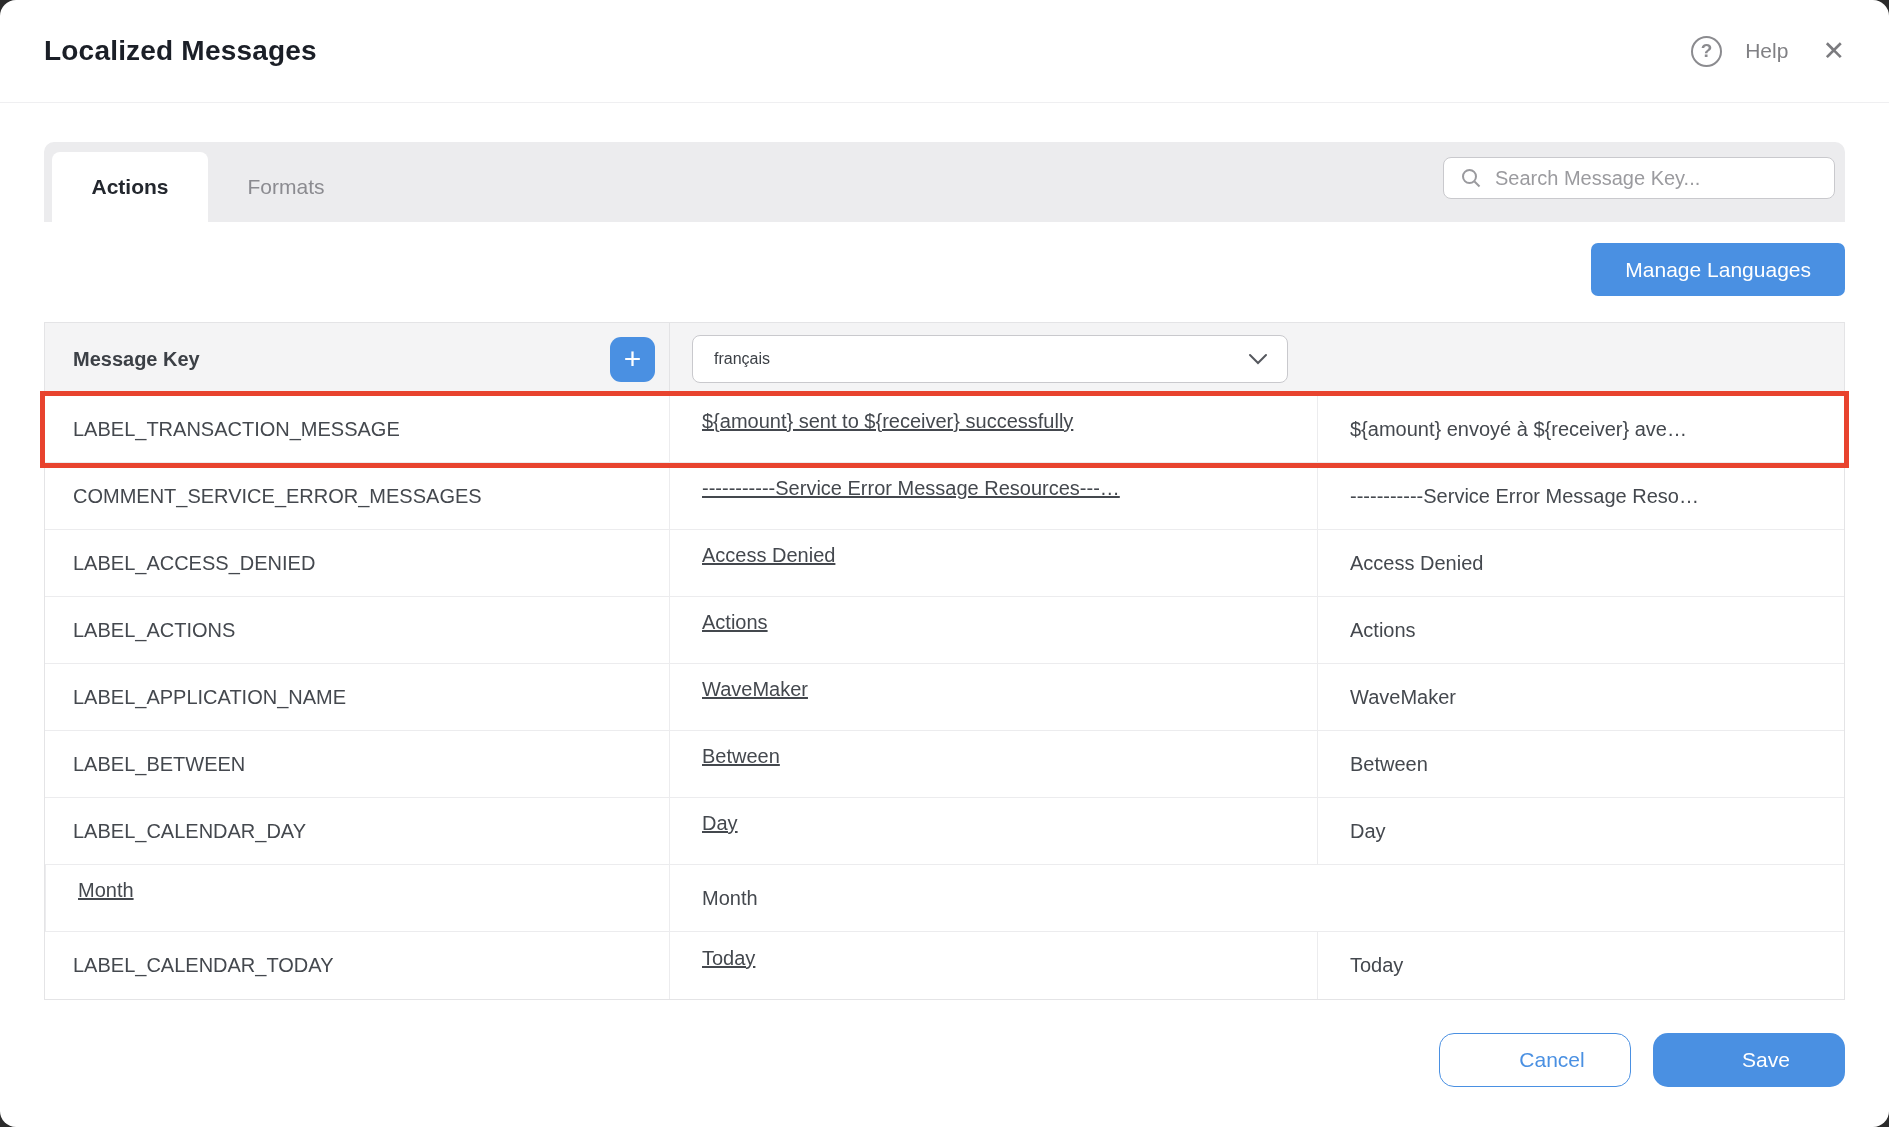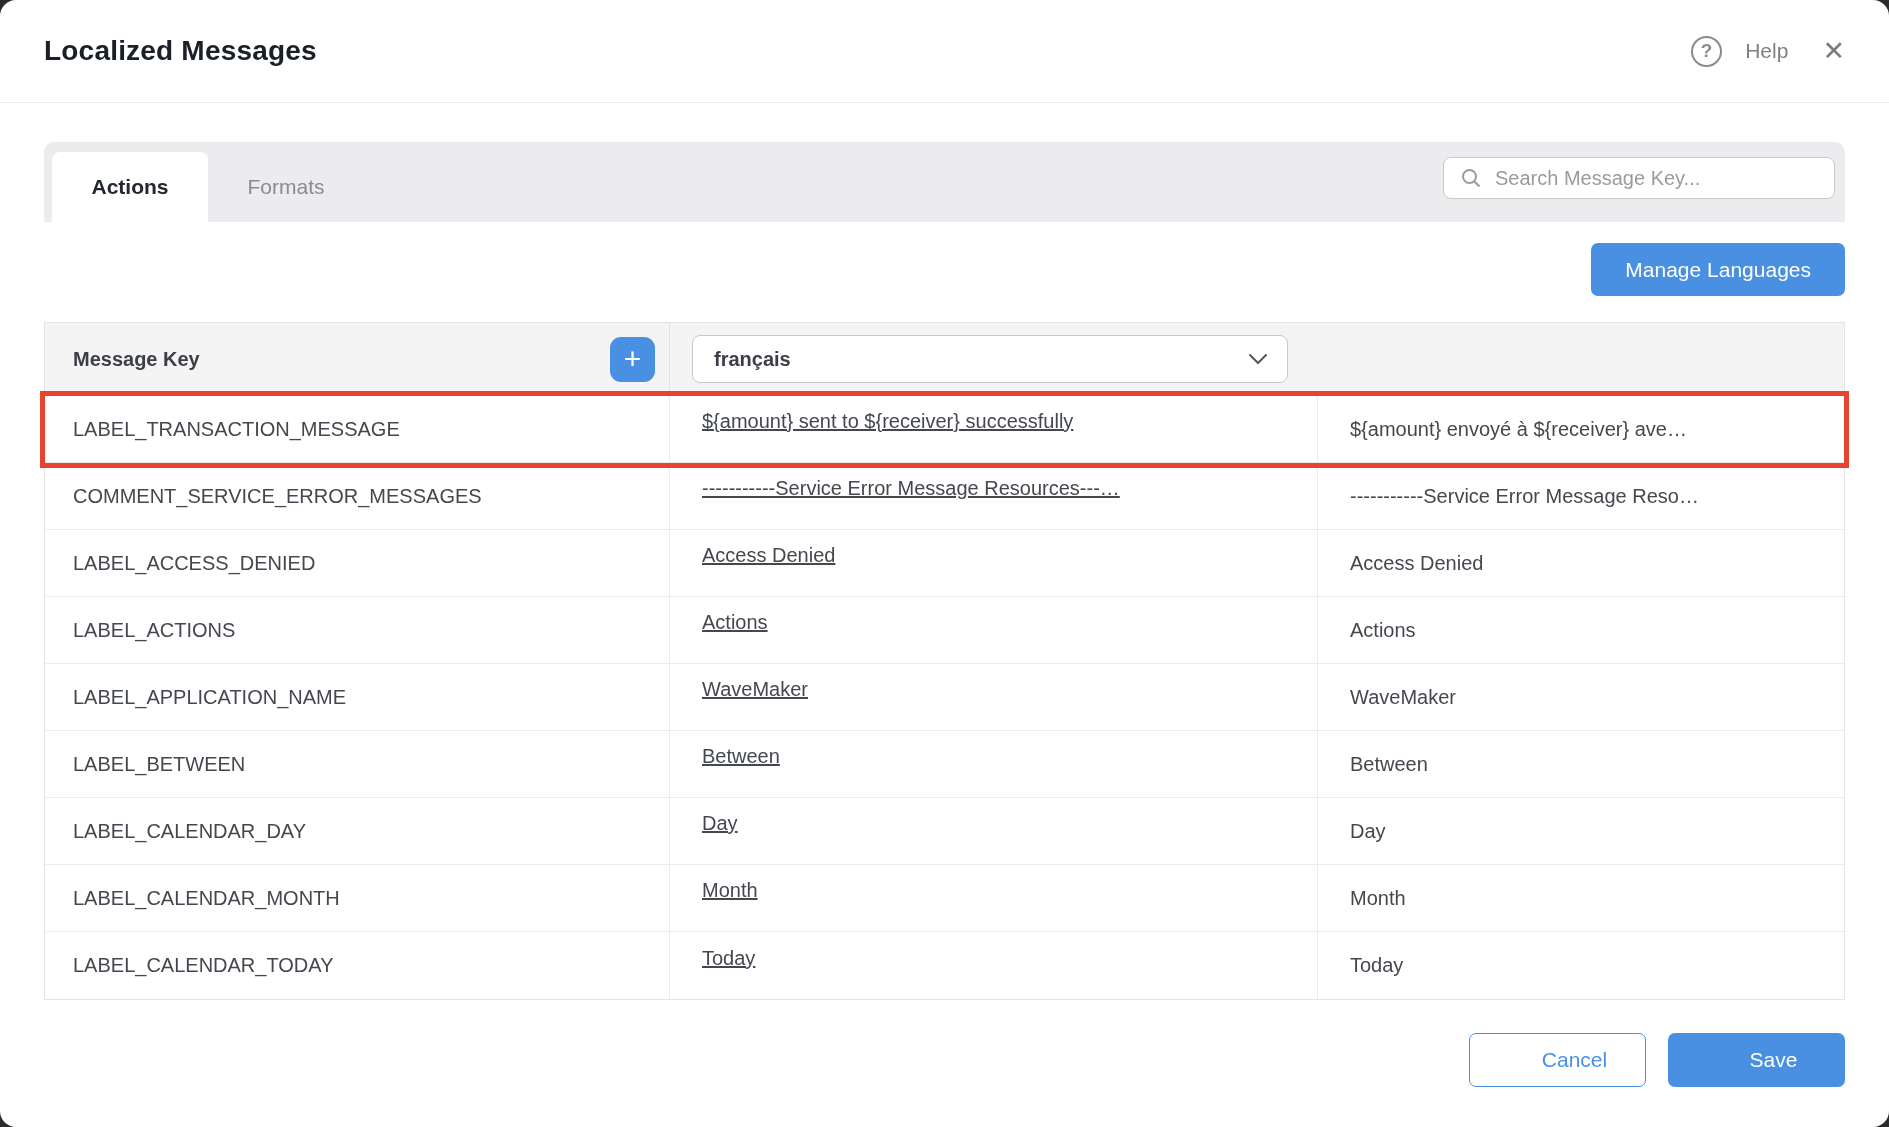--- a/index.html
+++ b/index.html
@@ -114,21 +114,21 @@
     width:45px;height:45px;border:none;border-radius:11px;
     background:var(--accent);color:#fff;font-size:30px;font-weight:300;
     display:flex;align-items:center;justify-content:center;cursor:pointer;line-height:1;
     font-family:"Liberation Sans","DejaVu Sans",sans-serif;
   }
   .lang-select{
     width:100%;height:48px;
     background:#fff;border:1px solid #c9c9cd;border-radius:8px;
     display:flex;align-items:center;justify-content:space-between;
     padding:0 19px 0 21px;cursor:pointer;
-    font-size:20px;font-weight:700;color:#3c4046;
+    font-size:16px;font-weight:400;color:#3c4046;
   }
   .rows .row{
     height:67px;border-bottom:1px solid #ececee;background:#fff;
   }
   .rows .row:last-child{border-bottom:none;}
   .cell{
     display:flex;align-items:center;height:100%;
     font-size:20px;color:#44484e;
     white-space:nowrap;overflow:hidden;text-overflow:ellipsis;
     cursor:text;
@@ -139,21 +139,21 @@
   .row.highlighted{
     position:relative;z-index:2;
     box-shadow:0 0 0 5px var(--highlight);
   }
   
   .dialog-footer{
     position:absolute;right:44px;bottom:40px;
     display:flex;gap:22px;
   }
   .btn{
-    width:177px;height:54px;border-radius:7px;
+    width:192px;height:54px;border-radius:15px;
     font-size:21px;font-weight:500;cursor:pointer;
     display:flex;align-items:center;justify-content:center;
     font-family:"Liberation Sans","DejaVu Sans",sans-serif;
     padding-left:34px;
   }
   .btn.cancel{background:#fff;color:var(--accent);border:1.5px solid var(--accent);}
   .btn.save{background:var(--accent);color:#fff;border:none;}
 </style>
 </head>
 <body>
@@ -232,21 +232,20 @@
     <div class="cell key">LABEL_BETWEEN</div>
     <div class="cell eng">Between</div>
     <div class="cell fr">Between</div>
   </div>
           <div class="row">
     <div class="cell key">LABEL_CALENDAR_DAY</div>
     <div class="cell eng">Day</div>
     <div class="cell fr">Day</div>
   </div>
           <div class="row">
-    <div class="cell key">LABEL_CALENDAR_MONTH</div>
     <div class="cell eng">Month</div>
     <div class="cell fr">Month</div>
   </div>
           <div class="row">
     <div class="cell key">LABEL_CALENDAR_TODAY</div>
     <div class="cell eng">Today</div>
     <div class="cell fr">Today</div>
   </div>
         </div>
     </div>

